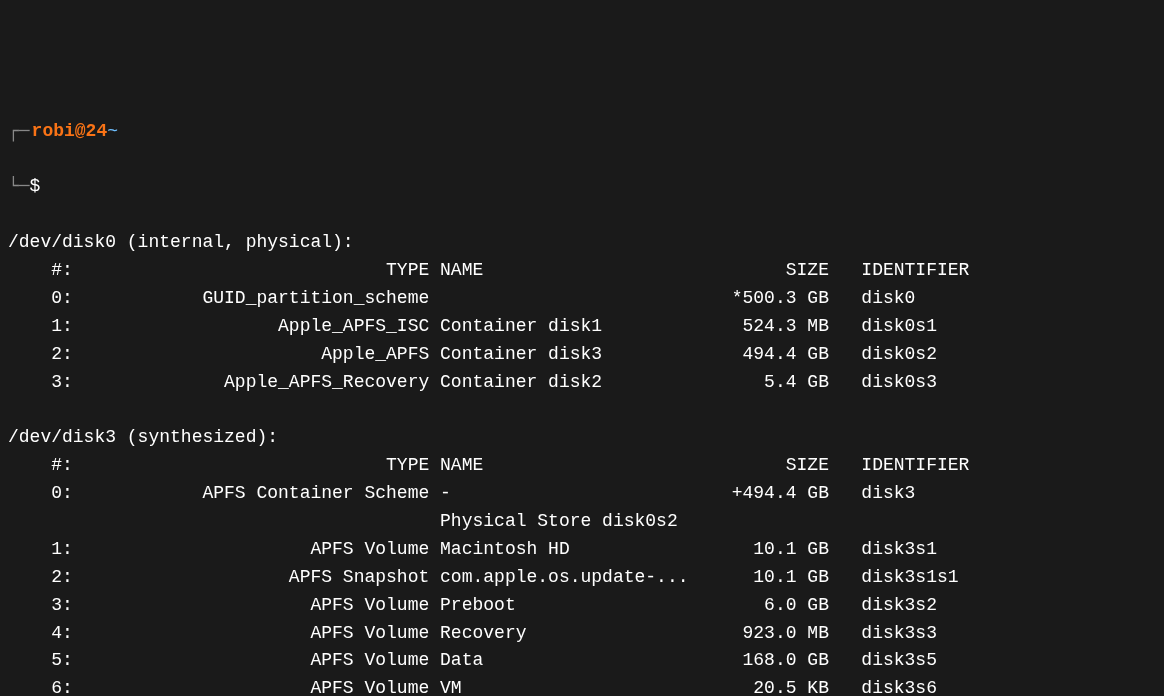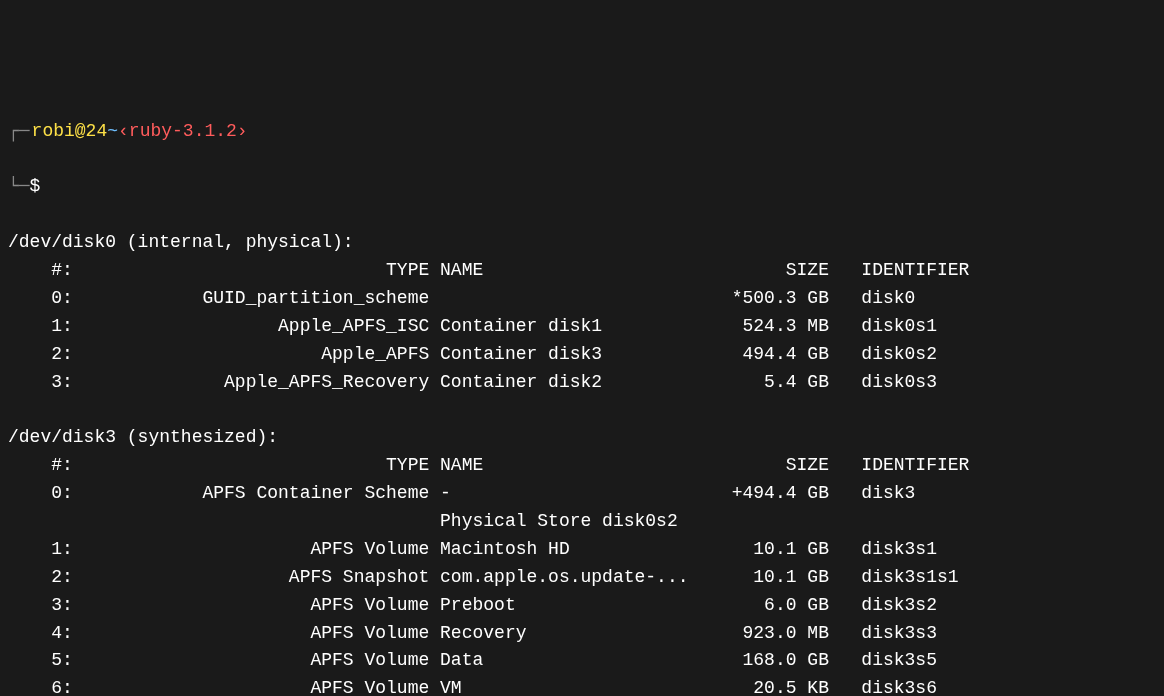--- a/index.html
+++ b/index.html
@@ -21,22 +21,22 @@
     }
     .prompt-line {
       display: flex;
       align-items: baseline;
     }
     .prompt-arrow {
       color: #888;
       margin-right: 2px;
     }
     .user-host {
-      color: #fde047;
-      font-weight: normal;
+      color: #f97316;
+      font-weight: bold;
     }
     .tilde {
       color: #6fbfff;
     }
     .ruby-version {
       color: #ff5c5c;
     }
     .cmd-line {
       display: flex;
       align-items: baseline;
@@ -52,18 +52,18 @@
     }
     .output {
       color: #ffffff;
     }
   </style>
 </head>
 <body>
 
 
 
-<div class="prompt-line"><span class="prompt-arrow">┌─</span><span class="user-host">robi@24</span> <span class="tilde">~</span> <span class="ruby-version">‹ruby-3.1.2›</span></div>
+<div class="prompt-line"><span class="prompt-arrow">┌─</span><span class="user-host">robi@24</span> <span class="tilde">~</span> </div>
 <div class="cmd-line"><span class="cmd-arrow">└─</span><span class="dollar">$</span> </div>
 <div class="output" id="output-container"><div>/dev/disk0 (internal, physical):</div><div>    #:                             TYPE NAME                            SIZE   IDENTIFIER</div><div>    0:            GUID_partition_scheme                            *500.3 GB   disk0</div><div>    1:                   Apple_APFS_ISC Container disk1             524.3 MB   disk0s1</div><div>    2:                       Apple_APFS Container disk3             494.4 GB   disk0s2</div><div>    3:              Apple_APFS_Recovery Container disk2               5.4 GB   disk0s3</div><div> </div><div>/dev/disk3 (synthesized):</div><div>    #:                             TYPE NAME                            SIZE   IDENTIFIER</div><div>    0:            APFS Container Scheme -                          +494.4 GB   disk3</div><div>                                        Physical Store disk0s2                 </div><div>    1:                      APFS Volume Macintosh HD                 10.1 GB   disk3s1</div><div>    2:                    APFS Snapshot com.apple.os.update-...      10.1 GB   disk3s1s1</div><div>    3:                      APFS Volume Preboot                       6.0 GB   disk3s2</div><div>    4:                      APFS Volume Recovery                    923.0 MB   disk3s3</div><div>    5:                      APFS Volume Data                        168.0 GB   disk3s5</div><div>    6:                      APFS Volume VM                           20.5 KB   disk3s6</div></div>
 
 
 
 
 </body></html>

